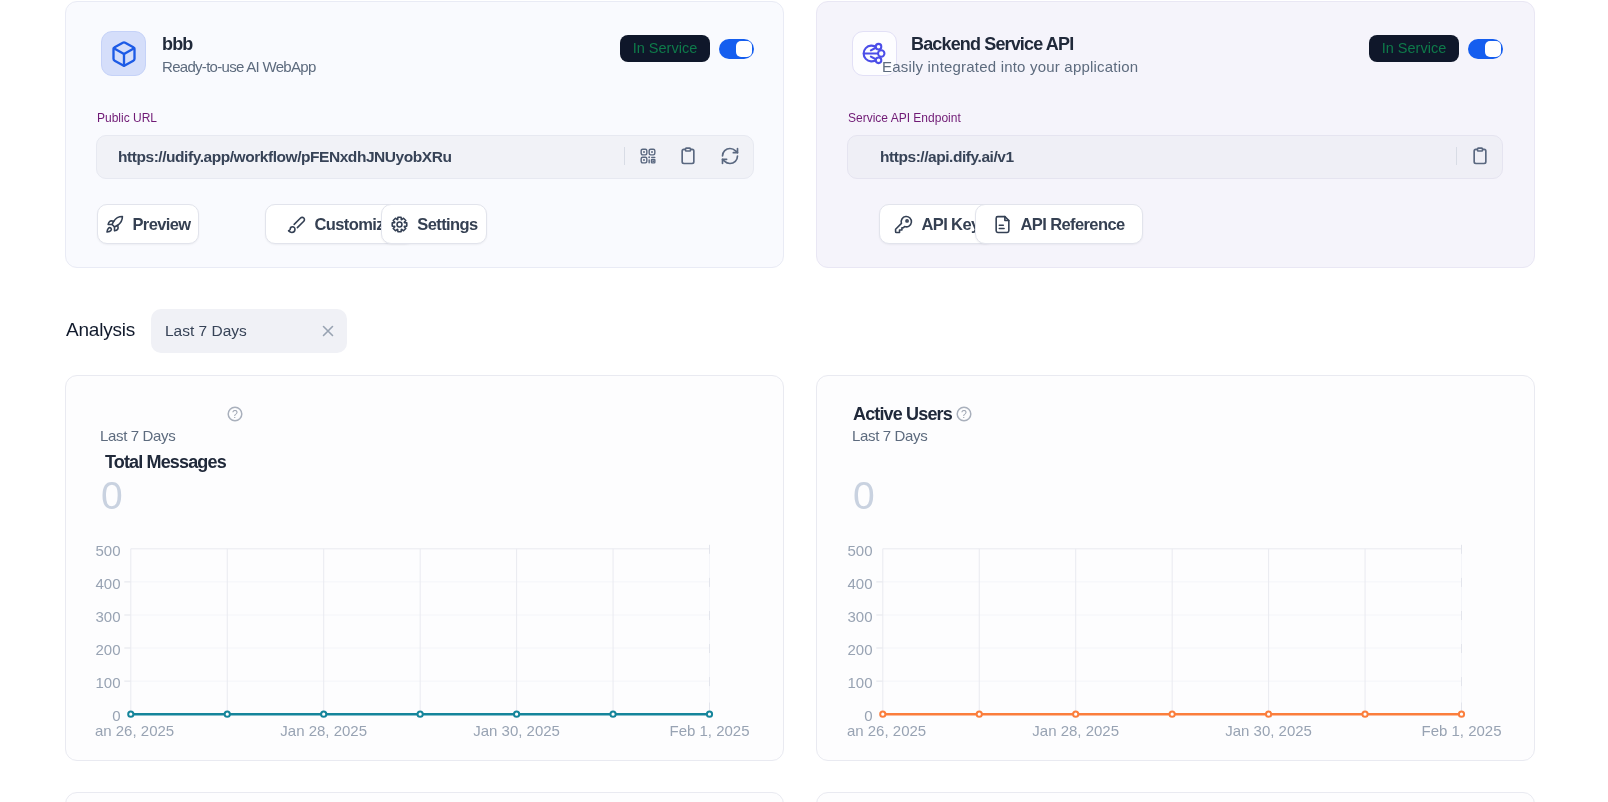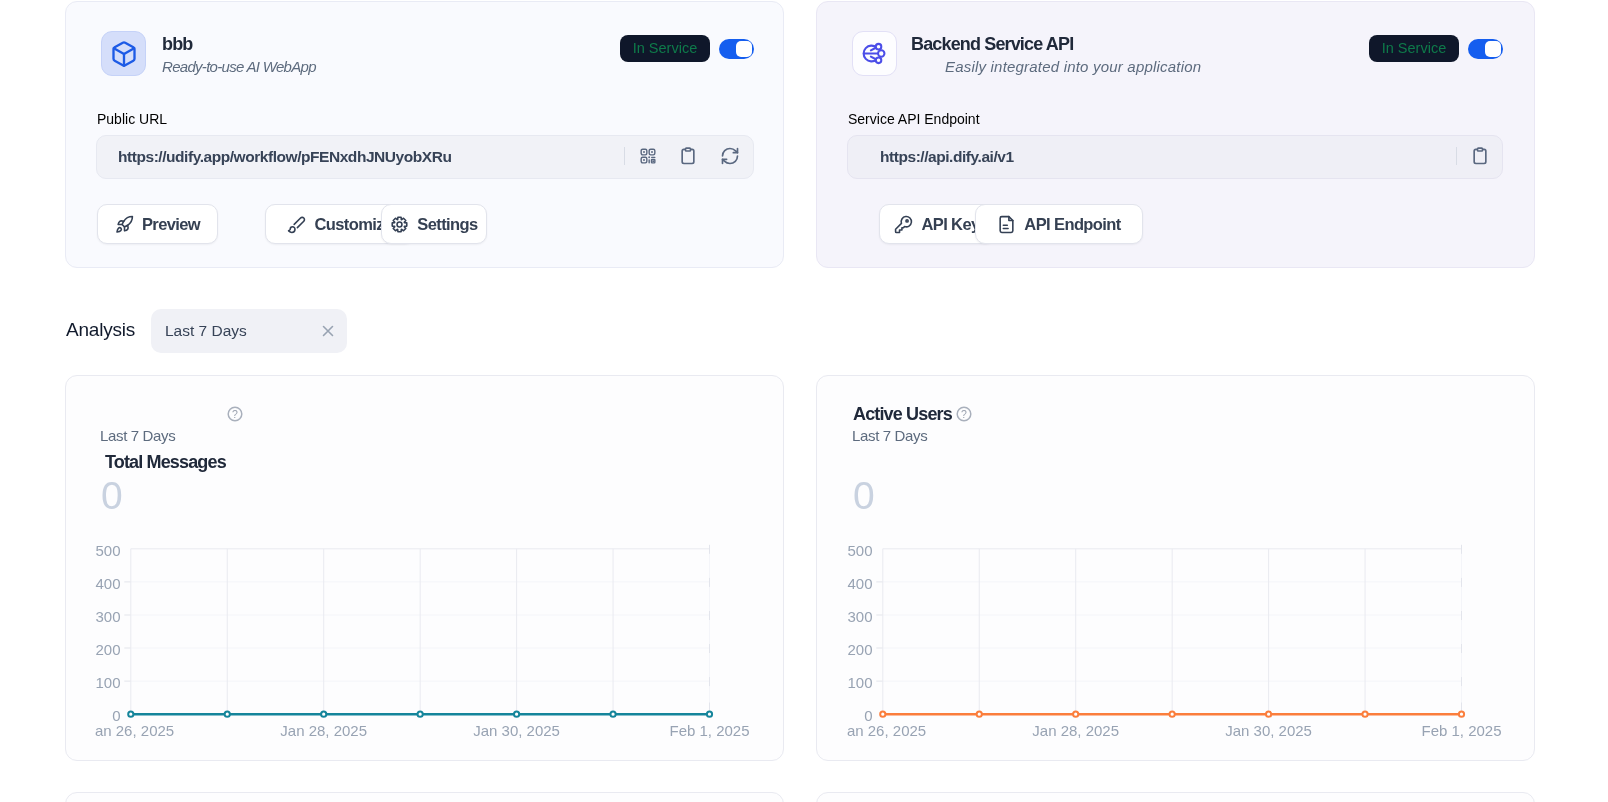--- a/index.html
+++ b/index.html
@@ -8,28 +8,28 @@
 body { position:relative; }
 
 
 .card-web { left:65px; top:1px; width:719px; height:267px; background:#F9FAFE; border:1px solid #E9EBF5; border-radius:12px; }
 .card-api { left:816px; top:1px; width:719px; height:267px; background:#F5F4FB; border:1px solid #E9E7F4; border-radius:12px; }
 
 .tile-web { left:101px; top:31px; width:45px; height:45px; background:#D5DEFA; border:1px solid #C5D2F8; border-radius:11px; display:flex; align-items:center; justify-content:center; }
 .tile-api { left:852px; top:31px; width:45px; height:45px; background:#FDFDFF; border:1px solid #E2E0F6; border-radius:11px; display:flex; align-items:center; justify-content:center; }
 
 .h-title { font-size:18px; font-weight:700; color:#20293A; line-height:22px; letter-spacing:-0.85px; }
-.h-sub { font-size:15px; color:#5D6B7E; line-height:18px;font-style:italic; }
+.h-sub { font-size:15px; color:#5D6B7E; line-height:18px; }
 
 .badge { height:27px; background:#0f172a; border-radius:8px; color:#0E7A4A; font-size:14.5px; line-height:27px; text-align:center; }
 
 .toggle { width:35px; height:20px; background:#155EEF; border-radius:10px; }
 .toggle .knob { position:absolute; right:2px; top:2px; width:16px; height:16px; background:#fff; border-radius:5px; }
 
-.field-label { font-size:14px; color:#000000; }
+.field-label { font-size:12px; color:#701a75; }
 
 .input { height:44px; border-radius:10px; }
 .input-web { left:96px; top:135px; width:658px; background:#F1F2F7; border:1px solid #E7E9F1; }
 .input-api { left:847px; top:135px; width:656px; background:#EFEFF6; border:1px solid #E5E4F0; }
 .url-text { font-size:15.5px; font-weight:700; color:#374357; line-height:42px; letter-spacing:-0.45px; }
 .vdiv { width:1px; height:18px; background:#D8DCE5; }
 
 .btn { height:40px; background:#ffffff; border:1px solid #E2E4EC; border-radius:10px; box-shadow:0 1px 2px rgba(16,24,40,0.05); display:flex; align-items:center; justify-content:center; gap:8px; color:#354052; font-size:16.5px; font-weight:700; letter-spacing:-0.6px; }
 
 
@@ -94,21 +94,21 @@
 
 <div class="abs" style="left:720px; top:146px;">
   <svg width="20" height="20" viewBox="0 0 24 24" fill="none" stroke="#5A6880" stroke-width="2" stroke-linecap="round" stroke-linejoin="round">
     <path d="M3 12a9 9 0 0 1 9-9 9.75 9.75 0 0 1 6.74 2.74L21 8"></path>
     <path d="M21 3v5h-5"></path>
     <path d="M21 12a9 9 0 0 1-9 9 9.75 9.75 0 0 1-6.74-2.74L3 16"></path>
     <path d="M3 21v-5h5"></path>
   </svg>
 </div>
 
-<div class="abs btn" style="left:97px; top:204px; width:121px;">
+<div class="abs btn" style="left:97px; top:204px; width:102px;">
   <svg width="19" height="19" viewBox="0 0 24 24" fill="none" stroke="#344054" stroke-width="2" stroke-linecap="round" stroke-linejoin="round">
     <path d="M4.5 16.5c-1.5 1.26-2 5-2 5s3.74-.5 5-2c.71-.84.7-2.13-.09-2.91a2.18 2.18 0 0 0-2.91-.09z"></path>
     <path d="m12 15-3-3a22 22 0 0 1 2-3.95A12.88 12.88 0 0 1 22 2c0 2.72-.78 7.5-6 11a22.35 22.35 0 0 1-4 2z"></path>
     <path d="M9 12H4s.55-3.03 2-4c1.62-1.08 5 0 5 0"></path>
     <path d="M12 15v5s3.03-.55 4-2c1.08-1.62 0-5 0-5"></path>
   </svg>
   <span>Preview</span>
 </div>
 <div class="abs btn" style="left:229px; top:204px; width:150px;margin-left:36px;">
   <svg width="19" height="19" viewBox="0 0 24 24" fill="none" stroke="#344054" stroke-width="2" stroke-linecap="round" stroke-linejoin="round">
@@ -131,21 +131,21 @@
     <path d="M13.8 6.6 A7 7 0 1 0 13.8 17.4"></path>
     <path d="M2.6 12h12"></path>
     <path d="m8.8 9.2 4.4-2.3"></path>
     <path d="m8.8 14.8 4.4 2.3"></path>
     <circle cx="15.6" cy="5.9" r="2.45" fill="#FDFDFF" stroke-width="1.8"></circle>
     <circle cx="18" cy="12" r="2.85" fill="#FDFDFF" stroke-width="1.8"></circle>
     <circle cx="15.6" cy="18.1" r="2.45" fill="#FDFDFF" stroke-width="1.8"></circle>
   </svg>
 </div>
 <div class="abs h-title" style="left:911px; top:33px;">Backend Service API</div>
-<div class="abs h-sub" style="left:945px; top:58px; letter-spacing:0.2px;text-align:center;">Easily integrated into your application</div>
+<div class="abs h-sub" style="left:882px; top:58px; letter-spacing:0.2px;text-align:center;">Easily integrated into your application</div>
 <div class="abs badge" style="left:1369px; width:90px; top:35px;">In Service</div>
 <div class="abs toggle" style="left:1468px; top:39px;">
     <span class="knob" style="position:absolute;"></span>
   </div>
 
 <div class="abs field-label" style="left:848px; top:111px;text-align:center;">Service API Endpoint</div>
 <div class="abs input input-api"></div>
 <div class="abs url-text" style="left:868px; top:136px;margin-left:12px;">https://api.dify.ai/v1</div>
 <div class="abs vdiv" style="left:1456px; top:147px;"></div>
 <div class="abs" style="left:1470px; top:146px;">
@@ -161,21 +161,21 @@
     <circle cx="16.5" cy="7.5" r="1.4"></circle>
   </svg>
   <span>API Key</span>
 </div>
 <div class="abs btn" style="left:975px; top:204px; width:168px;">
   <svg width="19" height="19" viewBox="0 0 24 24" fill="none" stroke="#344054" stroke-width="2" stroke-linecap="round" stroke-linejoin="round">
     <path d="M15 2H6a2 2 0 0 0-2 2v16a2 2 0 0 0 2 2h12a2 2 0 0 0 2-2V7Z"></path>
     <path d="M15 2v5h5"></path>
     <path d="M8 13h5M8 17h6"></path>
   </svg>
-  <span>API Endpoint</span>
+  <span>API Reference</span>
 </div>
 
 <div class="abs analysis-title">Analysis</div>
 <div class="abs chip">
   <span class="chip-text">Last 7 Days</span>
   <svg style="position:absolute; right:12px; top:15px;" width="14" height="14" viewBox="0 0 14 14" fill="none" stroke="#98A3B2" stroke-width="1.6" stroke-linecap="round">
     <path d="M2.5 2.5 11.5 11.5M11.5 2.5 2.5 11.5"></path>
   </svg>
 </div>
 

